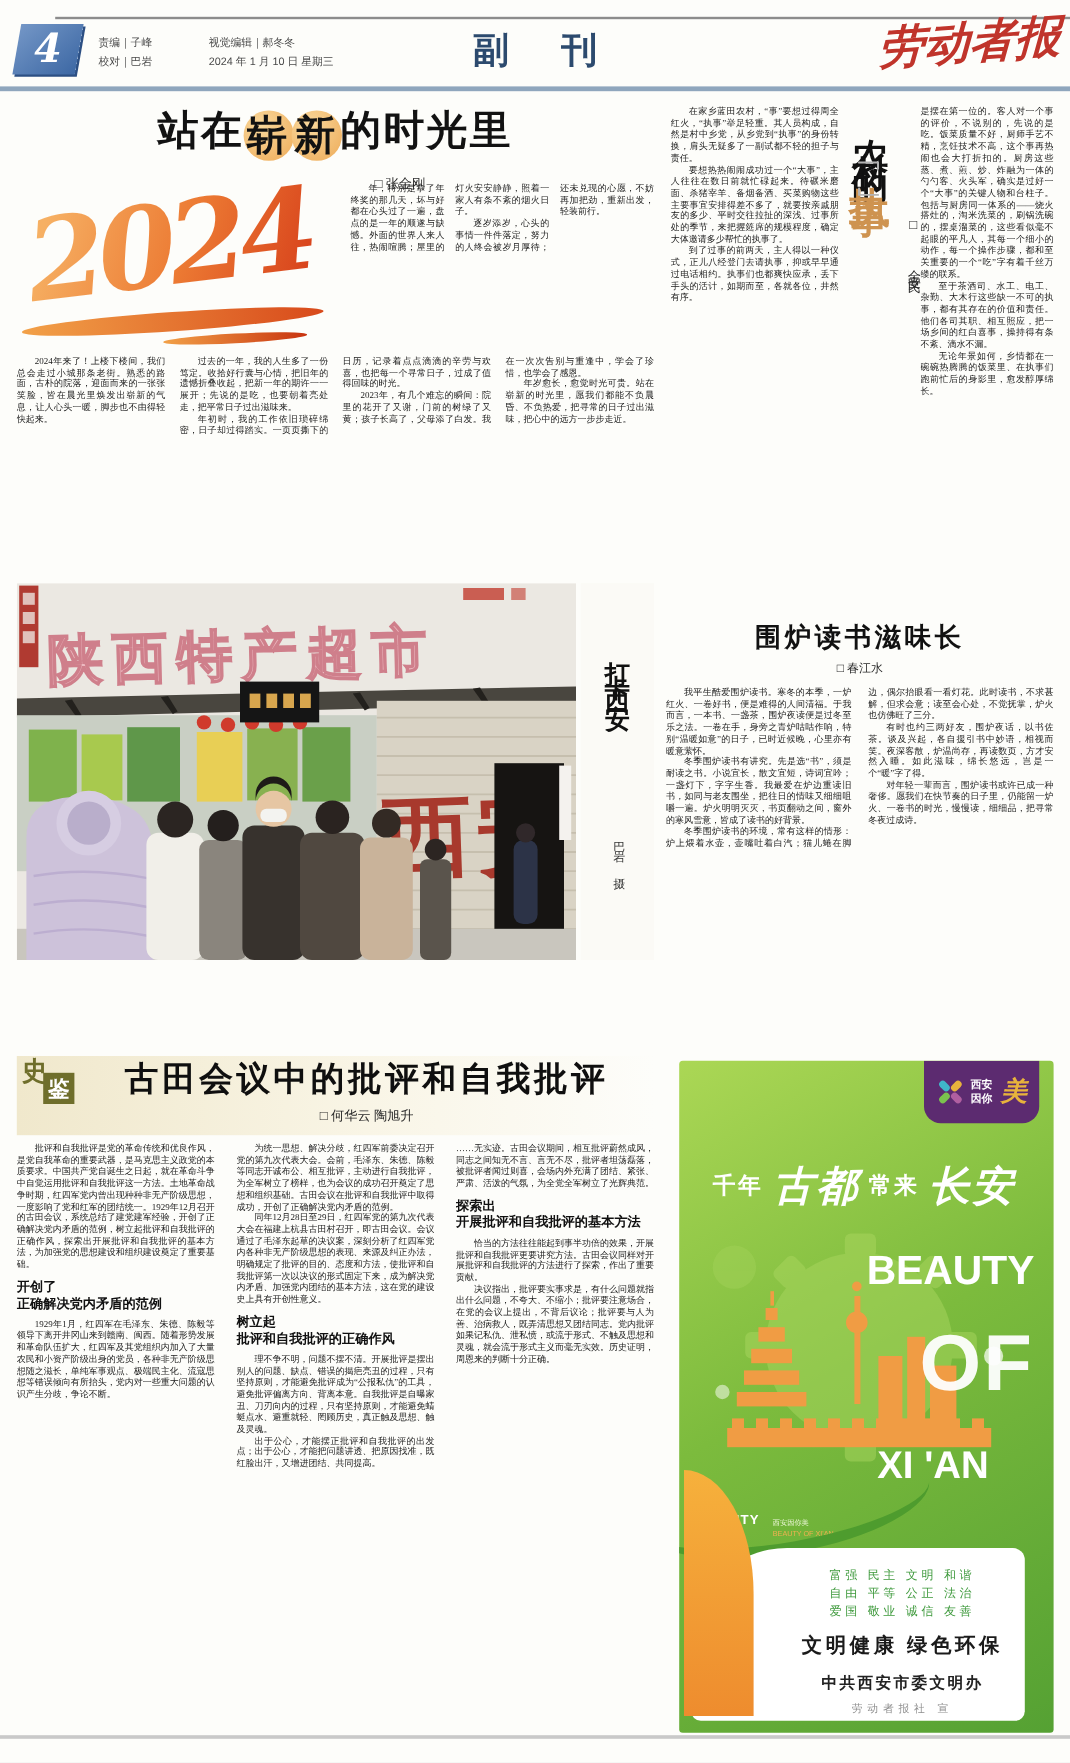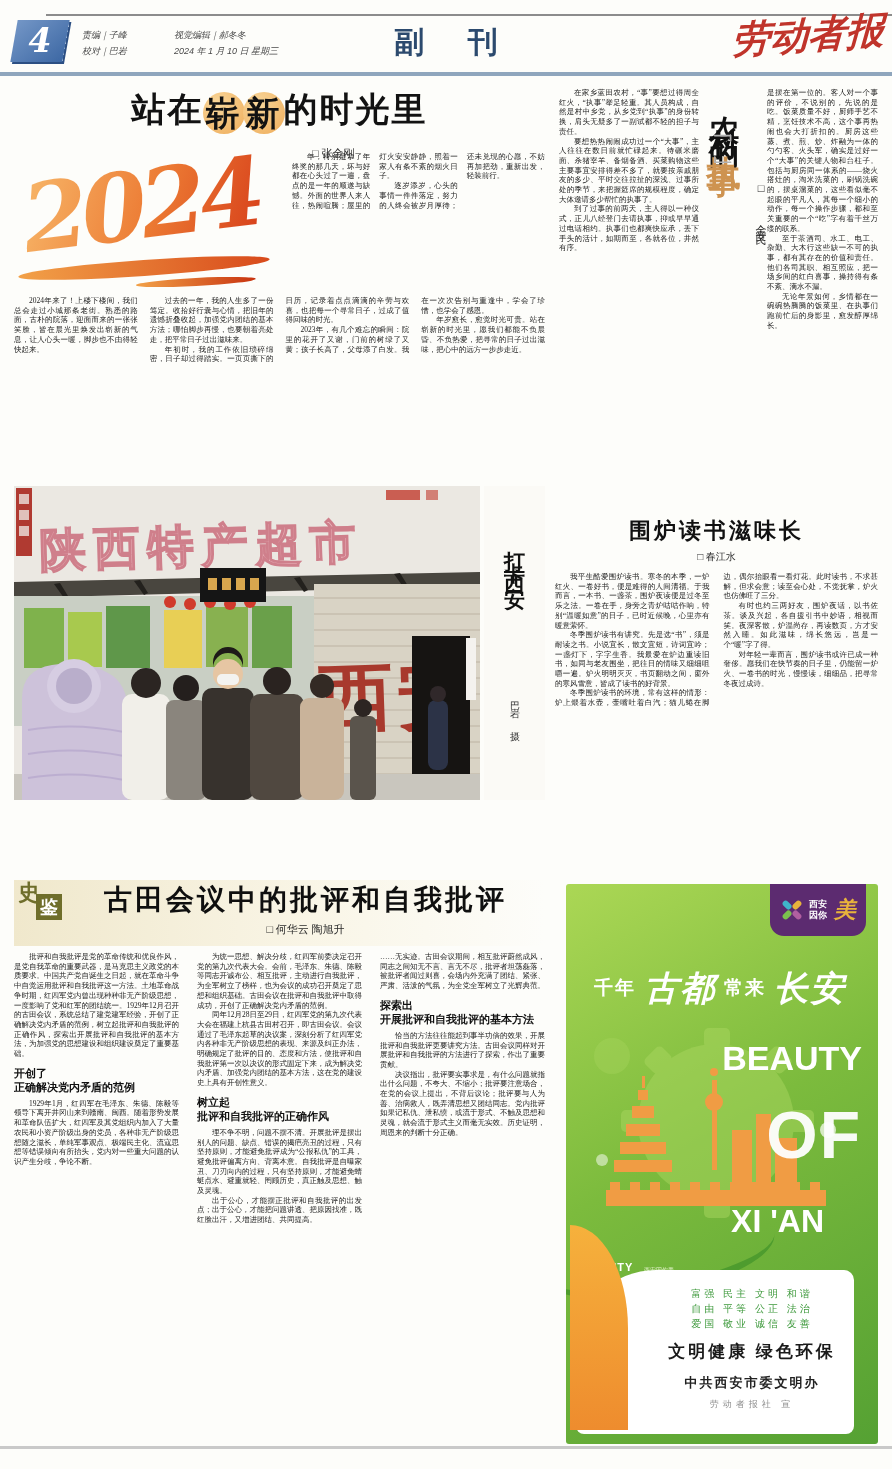--- a/index.html
+++ b/index.html
@@ -8,21 +8,21 @@
   #page *{box-sizing:border-box;}
   .abs{position:absolute;}
 
   
   .hdr-topline{left:46px;right:0;top:14px;height:2px;background:#8c8c8c;}
   .pagebox{left:14px;top:20px;width:52px;height:42px;background:linear-gradient(135deg,#7396c6,#3d68a4);
            transform:skewX(-10deg);box-shadow:2px 2px 0 #2c4f83;}
   .pagebox span{display:block;transform:skewX(10deg);text-align:center;color:#fff;
            font:italic 700 33px/42px "DejaVu Serif",serif;}
   .meta{left:82px;top:27px;width:300px;font:9px/16px "Liberation Sans",sans-serif;color:#4a4a4a;}
-  .meta .row{display:flex;font-style:italic;}
+  .meta .row{display:flex;}
   .meta .row span:first-child{width:92px;}
   .sec-title{left:50%;top:22px;transform:translateX(-50%);font:700 30px "Liberation Serif",serif;
            color:#2c4a6e;letter-spacing:18px;padding-left:18px;white-space:nowrap;}
   .masthead{right:8px;top:10px;font:italic 700 38px "DejaVu Serif",serif;color:#c0342b;
            transform:rotate(-4deg) skewX(-6deg);letter-spacing:0px;white-space:nowrap;}
   .hdr-rule{left:0;right:0;top:72px;height:3px;border-top:3px solid #8fa6bd;border-bottom:1px solid #8fa6bd;}
 
   
   .bodytext{font:7.5px/9.7px "Liberation Serif",serif;text-align:justify;color:#1b1b1b;overflow:hidden;}
   .bodytext p{margin:0;text-indent:2em;}
@@ -99,21 +99,21 @@
   .ad-badge-big{color:#e8b33c;font:italic 700 22px "DejaVu Serif",serif;}
   .ad-title{position:absolute;left:0;top:82px;width:100%;text-align:center;color:#fff;white-space:nowrap;}
   .ad-t-n{font:700 19px "Liberation Sans",sans-serif;letter-spacing:2px;vertical-align:6px;}
   .ad-t-c{font:italic 700 34px "DejaVu Serif",serif;letter-spacing:2px;margin:0 4px;}
   .ad-minilogo{position:absolute;left:16px;top:378px;color:#fff;font-family:"Liberation Sans",sans-serif;}
   .ad-mini1{font:700 11px/11px "Liberation Sans",sans-serif;letter-spacing:1px;}
   .ad-mini2{font:800 18px/18px "Liberation Sans",sans-serif;border-bottom:2px solid #fff;display:inline-block;}
   .ad-mini3{font:700 9px/12px "Liberation Sans",sans-serif;letter-spacing:2px;}
   .ad-minicn{position:absolute;left:78px;top:382px;font:6px/9px "Liberation Sans",sans-serif;color:#e9f5d2;}
   .ad-minicn .l2{color:#f0b050;}
-  .ad-panel{position:absolute;left:10px;right:24px;bottom:10px;height:164px;background:#fff;
+  .ad-panel{position:absolute;left:10px;right:24px;bottom:10px;height:144px;background:#fff;
       border-radius:80px 10px 8px 8px;padding:16px 10px 0 84px;text-align:center;}
   .ad-deco-orange{position:absolute;left:4px;bottom:14px;width:58px;height:205px;
       background:linear-gradient(#f6b13c,#ee8c2e);border-radius:0 115px 0 0 / 0 205px 0 0;}
   .ad-deco-green{position:absolute;left:-30px;bottom:150px;width:240px;height:80px;border-radius:50%;
       border-bottom:9px solid #4e9c2e;transform:rotate(-10deg);}
   .ad-values{font:10px/15px "Liberation Sans",sans-serif;color:#3f9a3d;letter-spacing:3px;}
   .ad-slogan{margin-top:9px;font:700 17px "Liberation Sans",sans-serif;color:#1a1a1a;letter-spacing:3px;}
   .ad-org{margin-top:11px;font:700 13px "Liberation Sans",sans-serif;color:#222;letter-spacing:2px;}
   .ad-pub{margin-top:6px;font:9px "Liberation Sans",sans-serif;color:#8f8f8f;letter-spacing:4px;}
 
@@ -160,21 +160,21 @@
       <div class="art-swoosh"></div>
       <div class="art-swoosh2"></div>
     </div>
 
     <div class="abs a1-side bodytext">
       <p>年，特别是拿了年终奖的那几天，坏与好都在心头过了一遍，盘点的是一年的顺遂与缺憾。外面的世界人来人往，热闹喧腾；屋里的灯火安安静静，照着一家人有条不紊的烟火日子。</p>
       <p>逐岁添岁，心头的事情一件件落定，努力的人终会被岁月厚待；还未兑现的心愿，不妨再加把劲，重新出发，轻装前行。</p>
     </div>
     <div class="abs a1-main bodytext">
       <p>2024年来了！上楼下楼间，我们总会走过小城那条老街。熟悉的路面，古朴的院落，迎面而来的一张张笑脸，皆在晨光里焕发出崭新的气息，让人心头一暖，脚步也不由得轻快起来。</p>
-      <p>过去的一年，我的人生多了一份笃定。收拾好行囊与心情，把旧年的遗憾折叠收起，加强党内团结的基本方法；哪怕脚步再慢，也要朝着亮处走，把平常日子过出滋味来。</p>
+      <p>过去的一年，我的人生多了一份笃定。收拾好行囊与心情，把旧年的遗憾折叠收起，把新一年的期许一一展开；先说的是吃，也要朝着亮处走，把平常日子过出滋味来。</p>
       <p>年初时，我的工作依旧琐碎绵密，日子却过得踏实。一页页撕下的日历，记录着点点滴滴的辛劳与欢喜，也把每一个寻常日子，过成了值得回味的时光。</p>
       <p>2023年，有几个难忘的瞬间：院里的花开了又谢，门前的树绿了又黄；孩子长高了，父母添了白发。我在一次次告别与重逢中，学会了珍惜，也学会了感恩。</p>
       <p>年岁愈长，愈觉时光可贵。站在崭新的时光里，愿我们都能不负晨昏、不负热爱，把寻常的日子过出滋味，把心中的远方一步步走近。</p>
     </div>
   </div>
 
   <div class="abs photo">
     <svg width="466" height="314" viewBox="0 0 466 314">
       <rect width="466" height="314" fill="#ebe8e2"></rect>
       <rect x="2" y="2" width="16" height="68" fill="#b03a31"></rect>

